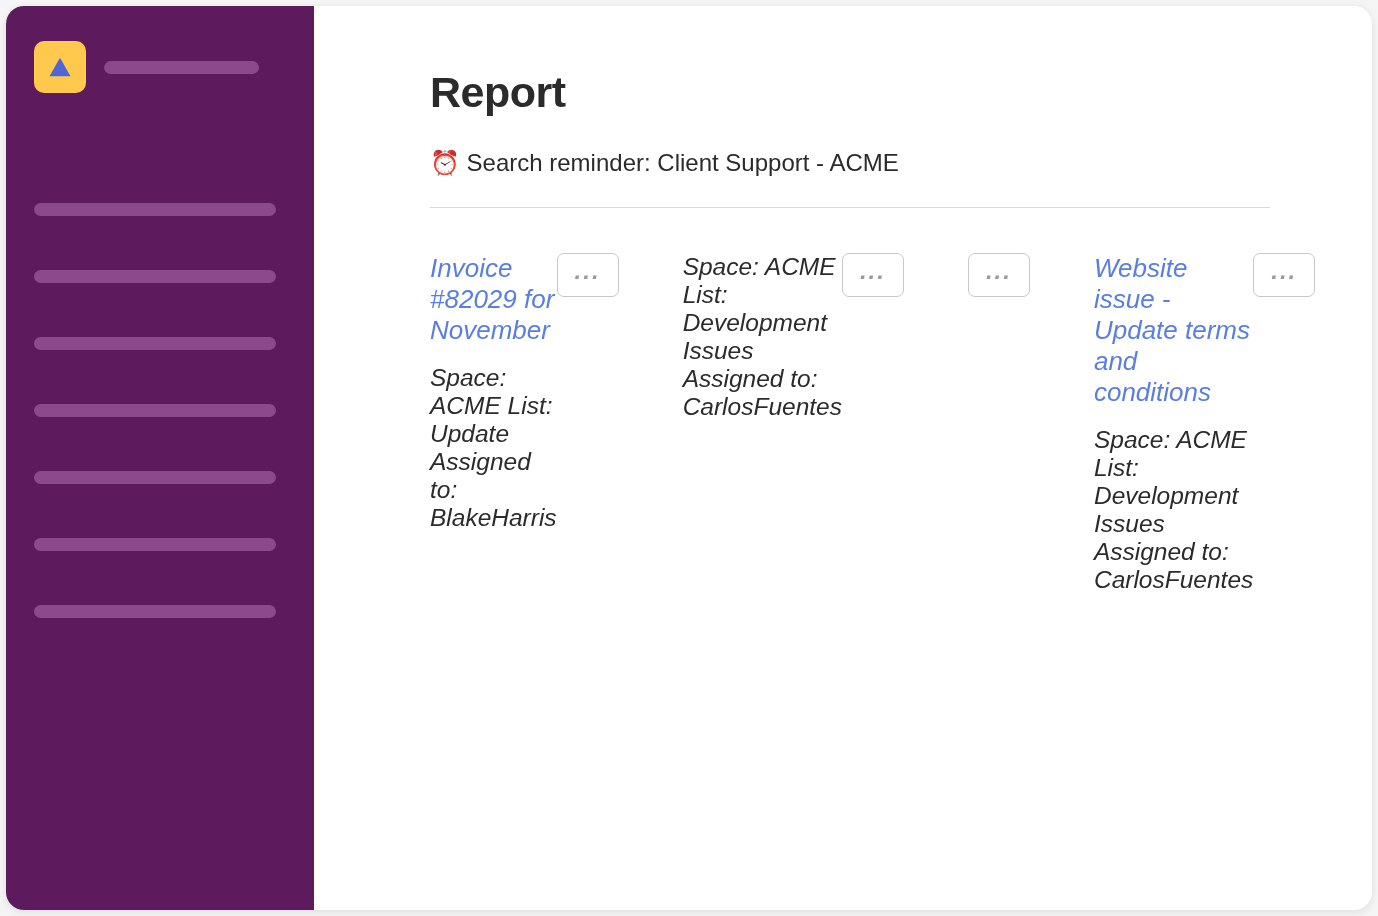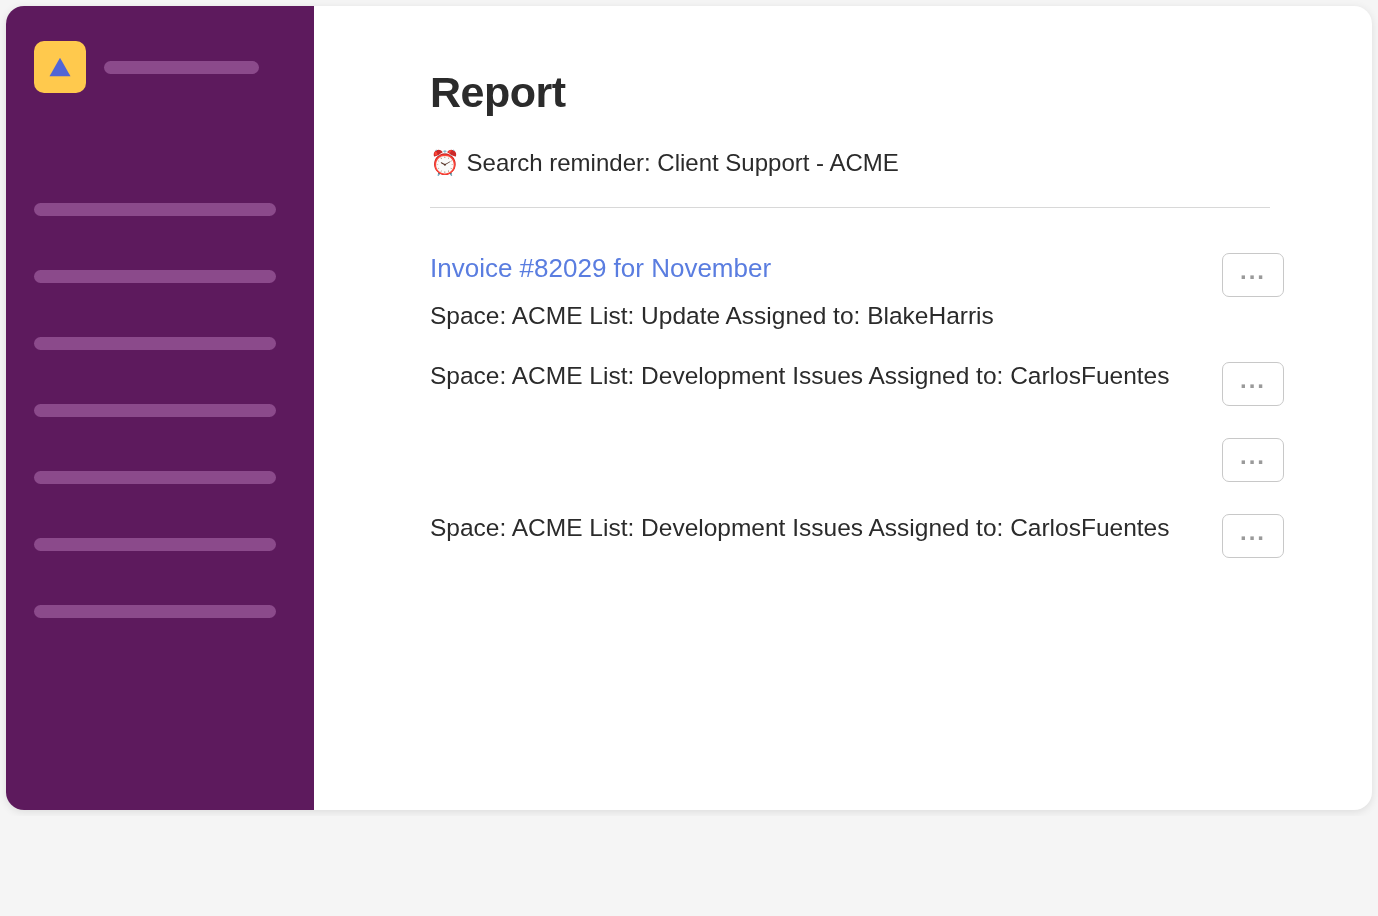--- a/index.html
+++ b/index.html
@@ -10,21 +10,21 @@
     body {
       font-family: -apple-system, BlinkMacSystemFont, "Segoe UI", Helvetica, Arial, sans-serif;
       background: #f5f5f5;
       display: flex;
       justify-content: center;
       align-items: flex-start;
       padding: 6px;
     }
     .app-window {
       width: 1366px;
-      height: 804px;
+      height: 904px;
       background: #ffffff;
       border-radius: 18px;
       overflow: hidden;
       display: flex;
       box-shadow: 0 2px 8px rgba(0,0,0,0.1);
     }
     .sidebar {
       width: 308px;
       background: #5d1a5d;
       padding: 35px 28px;
@@ -95,22 +95,23 @@
       font-size: 24px;
     }
     .divider {
       height: 1px;
       background: #d8d8d8;
       margin-bottom: 45px;
       width: 840px;
     }
     .results {
       display: flex;
-      flex-direction: column;
-      gap: 32px;
+      flex-direction: row;
+      gap: 64px;
+      font-style: italic;
     }
     .result-item {
       display: flex;
       justify-content: space-between;
       align-items: flex-start;
     }
     .result-text {
       flex: 1;
     }
     .result-link {
@@ -207,20 +208,21 @@
       <div class="result-item">
         <div class="result-text">
         </div>
         <div class="more-button">
             <span>...</span>
           </div>
       </div>
 
       <div class="result-item">
         <div class="result-text">
+          <a class="result-link">Website issue - Update terms and conditions</a>
           <div class="result-meta">Space: ACME List: Development Issues  Assigned to: CarlosFuentes</div>
         </div>
         <div class="more-button">
             <span>...</span>
           </div>
       </div>
 
     </div>
   </div>
 

